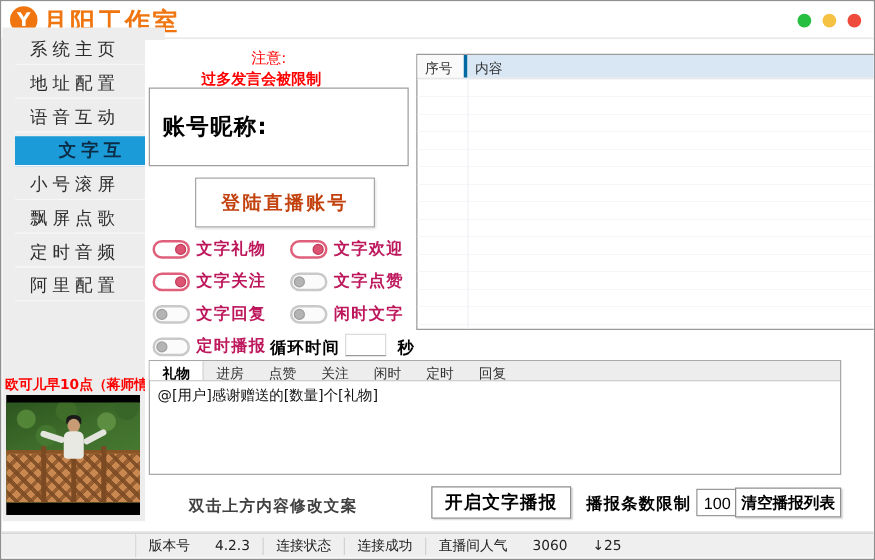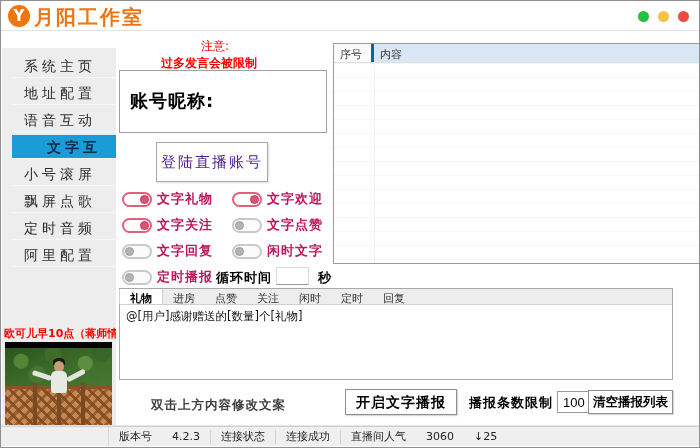--- a/index.html
+++ b/index.html
@@ -10,21 +10,21 @@
   
   .titlebar { position:absolute; left:0; top:0; width:100%; height:30px; background:#fff; border-bottom:1px solid #e2e2e2; }
   .logo { position:absolute; left:7px; top:4px; width:22px; height:22px; border-radius:50%; background:#f0750f; color:#fff; font-weight:bold; font-size:15px; text-align:center; line-height:22px; }
   .title { position:absolute; left:33px; top:3px; font-size:20px; font-weight:bold; color:#f0750f; letter-spacing:2px; }
   .dot { position:absolute; top:10px; width:11px; height:11px; border-radius:50%; }
   .dot.g { left:637px; background:#26bf40; }
   .dot.y { left:657px; background:#f6c243; }
   .dot.r { left:677px; background:#ef4b3c; }
 
   
-  .sidebar { position:absolute; left:1px; top:47px; width:130px; height:395px; background:#ededed; }
+  .sidebar { position:absolute; left:1px; top:21px; width:130px; height:395px; background:#ededed; }
   .side-item { position:absolute; left:10px; width:104px; height:24px; line-height:24px; padding-left:12px; font-size:14px; letter-spacing:4px; color:#2b2b2b; background:#ededed; border-bottom:1px solid #f7f7f7; cursor:pointer; }
   .side-item.active { background:#1b9bd7; color:#0c2d45; font-weight:bold;padding-left:35px; }
   .marquee { position:absolute; left:2px; top:278px; width:112px; font-size:11px; font-weight:bold; color:#ff0000; white-space:nowrap; overflow:hidden; }
 
   
   .video { position:absolute; left:3px; top:294px; width:107px; height:96px; background:#000; }
   .scene { position:absolute; left:0; right:0; top:6px; bottom:10px; background:linear-gradient(160deg,#2d551f 0%,#3f6f2c 40%,#487a31 70%,#3c6a28 100%); overflow:hidden; }
   .leaves { position:absolute; left:0; right:0; top:0; height:55%;
     background:
       radial-gradient(circle at 15% 30%, rgba(90,143,60,.8) 0 7px, transparent 8px),
@@ -51,21 +51,21 @@
 
   
   .main { position:absolute; left:115px; top:31px; width:584px; height:395px; background:#fff; }
 
   .notice-title { position:absolute; left:85px; top:6px; font-size:12px; font-weight:normal; color:#ff0000; }
   .notice-body { position:absolute; left:45px; top:23px; font-size:12px; font-weight:bold; color:#ff0000; }
 
   .account-box { position:absolute; left:3px; top:38px; width:208px; height:63px; border:1px solid #9f9f9f; background:#fff;padding-left:28px; }
   .account-label { position:absolute; left:10px; top:18px; font-size:18px; font-weight:bold; color:#000; letter-spacing:1px; }
 
-  .login-btn { position:absolute; left:40px; top:110px; width:112px; height:40px; background:#fff; border:1px solid #a8a8a8; box-shadow:1px 1px 2px rgba(0,0,0,.12); font-size:15px; font-weight:normal; color:#4c1d95; letter-spacing:2px; text-align:center; line-height:38px; cursor:pointer; }
+  .login-btn { position:absolute; left:40px; top:110px; width:144px; height:40px; background:#fff; border:1px solid #a8a8a8; box-shadow:1px 1px 2px rgba(0,0,0,.12); font-size:15px; font-weight:bold; color:#c2410c; letter-spacing:2px; text-align:center; line-height:38px; cursor:pointer; }
 
   
   .toggle-row { position:absolute; height:20px; display:flex; align-items:center; gap:5px; cursor:pointer; }
   .pill { position:relative; width:30px; height:15px; border-radius:8px; flex:0 0 auto; }
   .pill.on { border:2px solid #e0607c; background:#fff; }
   .pill.off { border:2px solid #c9c9c9; background:#fbfbfb; }
   .knob { position:absolute; top:1px; width:9px; height:9px; border-radius:50%; }
   .pill.on .knob { right:1px; background:#dd5472; border:1px solid #c13b59; }
   .pill.off .knob { left:1px; background:#b4b4b4; border:1px solid #9e9e9e; }
   .tlabel { font-size:13px; font-weight:bold; color:#be185d; letter-spacing:1px; }

